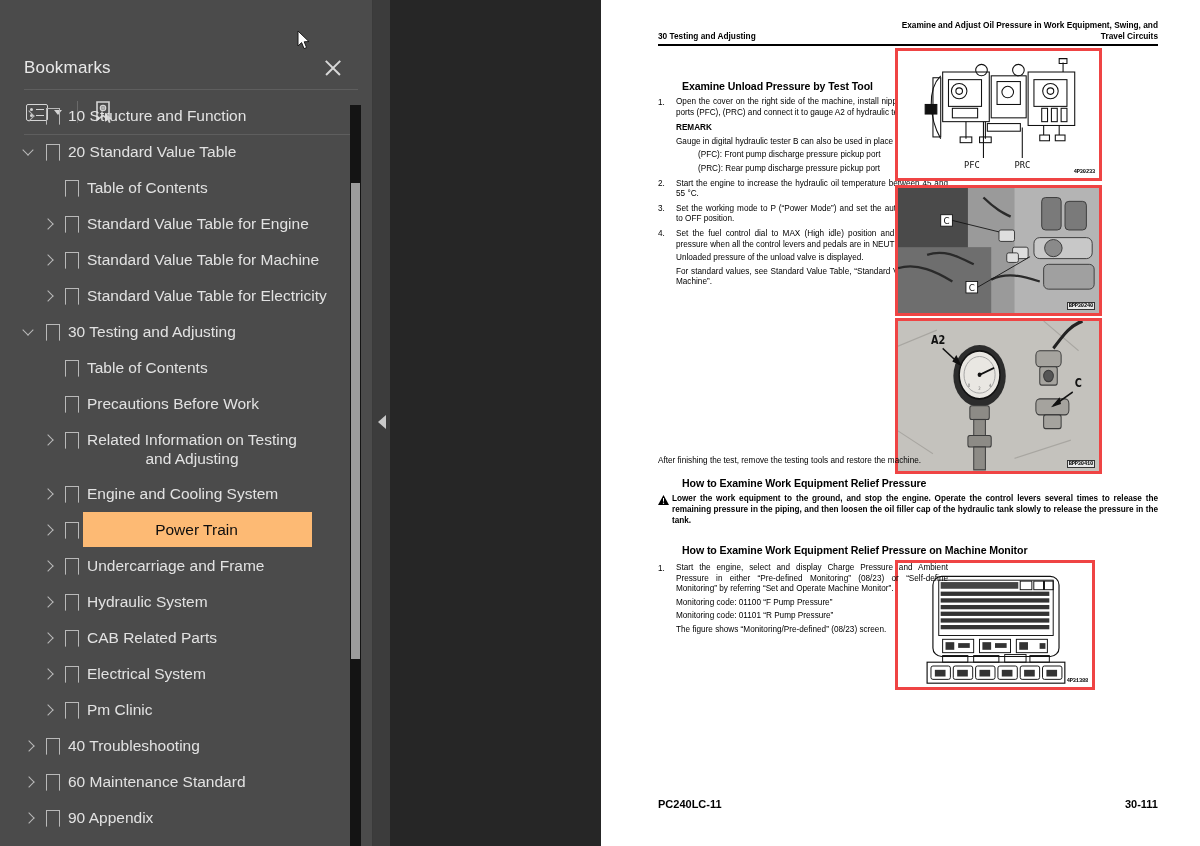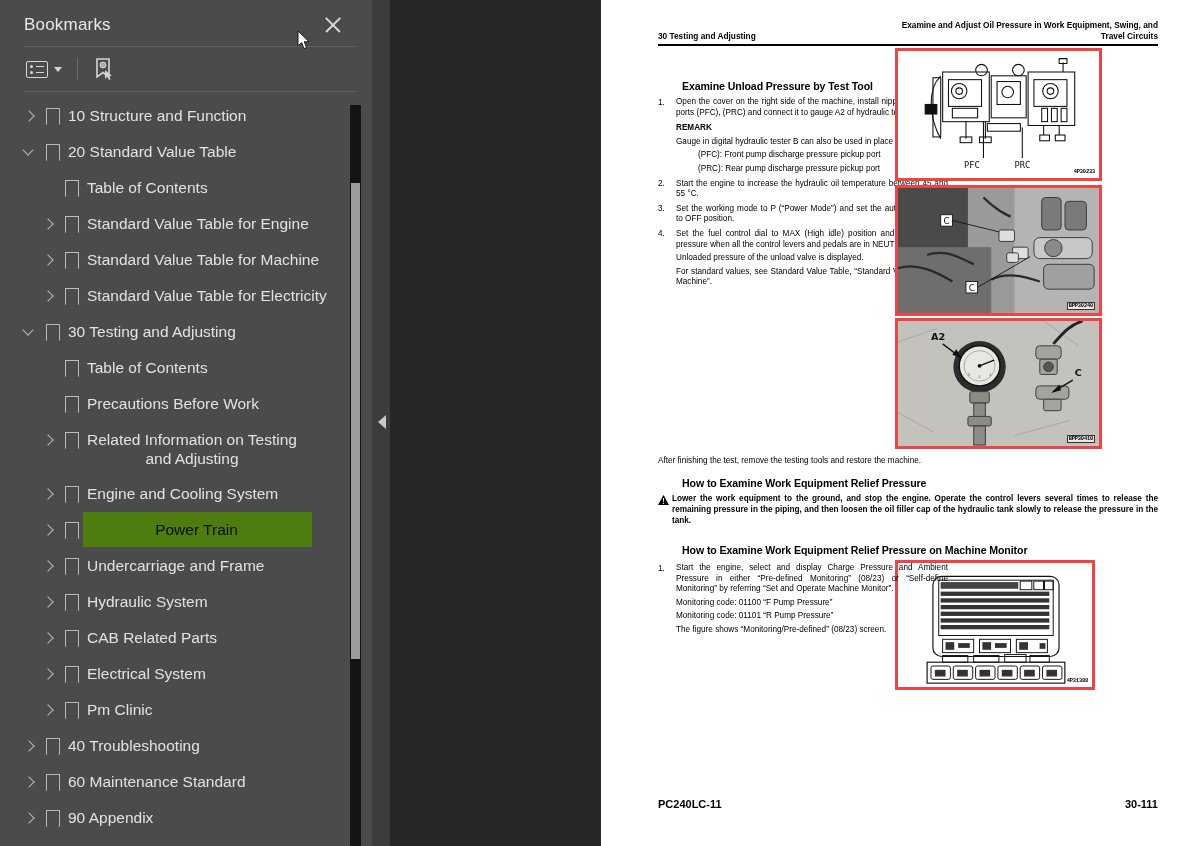--- a/index.html
+++ b/index.html
@@ -16,20 +16,21 @@
     position: absolute; left: 0; top: 0;
     width: 373px; height: 846px;
     background: #4b4b4b;
     border-right: 1px solid #3a3a3a;
   }
   .sb-head {
     position: relative;
     height: 46px;
     display: flex; align-items: center;
     padding: 4px 12px 0 24px;
+    margin-top: 43px;
   }
   .sb-title {
     color: #e8e8e8;
     font-size: 17px;
     letter-spacing: .2px;
     flex: 1;
   }
   .sb-close {
     width: 26px; height: 26px;
     position: relative;
@@ -138,21 +139,21 @@
   .row-label {
     color: #e2e2e2;
     font-size: 15.5px;
     line-height: 19px;
     padding: 8px 0 8px 4px;
     white-space: pre-wrap;
   }
   .row.lvl0 { padding-left: 20px; }
   .row.lvl1 { padding-left: 39px; }
   .row.sel .row-label {
-    background: #4d7c0f;
+    background: #fdba74;
     color: #0e0e0e;
     outline: 1px dotted #4a4a4a;
     padding-left: 6px; padding-right: 8px;
     flex: 1;
     margin-right: 30px;
   }
 
   
   .sb-scroll-track {
     position: absolute;
@@ -554,21 +555,21 @@
           <text x="50" y="37.5" font-size="9" text-anchor="middle" fill="#111" font-family="DejaVu Sans, sans-serif">C</text>
           <text x="76" y="107.5" font-size="9" text-anchor="middle" fill="#111" font-family="DejaVu Sans, sans-serif">C</text>
           <g stroke="#111" stroke-width=".9">
             <path d="M56 34 L104 46"></path>
               <path d="M82 104 L136 72"></path>
           </g>
         </svg>
         <div class="figcode inv">BPP30240</div>
       </div>
 
-      <div class="fig photo" style="left:294px; top:318px; width:207px; height:131px;">
+      <div class="fig photo" style="left:294px; top:318px; width:207px; height:156px;">
         <svg viewBox="0 0 207 131" preserveAspectRatio="none">
           <rect width="207" height="131" fill="#c4c2bd"></rect>
           <g stroke="#a8a6a1" stroke-width="1" fill="none">
             <path d="M0 22 L40 8 M150 0 L186 26 M0 96 L36 116 M120 120 L178 104"></path>
           </g>
           <g>
             <circle cx="84" cy="48" r="27" fill="#2c2c2c"></circle>
             <circle cx="84" cy="47" r="21" fill="#e9e7e2" stroke="#111" stroke-width="1.5"></circle>
             <circle cx="84" cy="47" r="16" fill="none" stroke="#999" stroke-width=".8"></circle>
             <path d="M84 47 L99 41" stroke="#111" stroke-width="1.6"></path>

